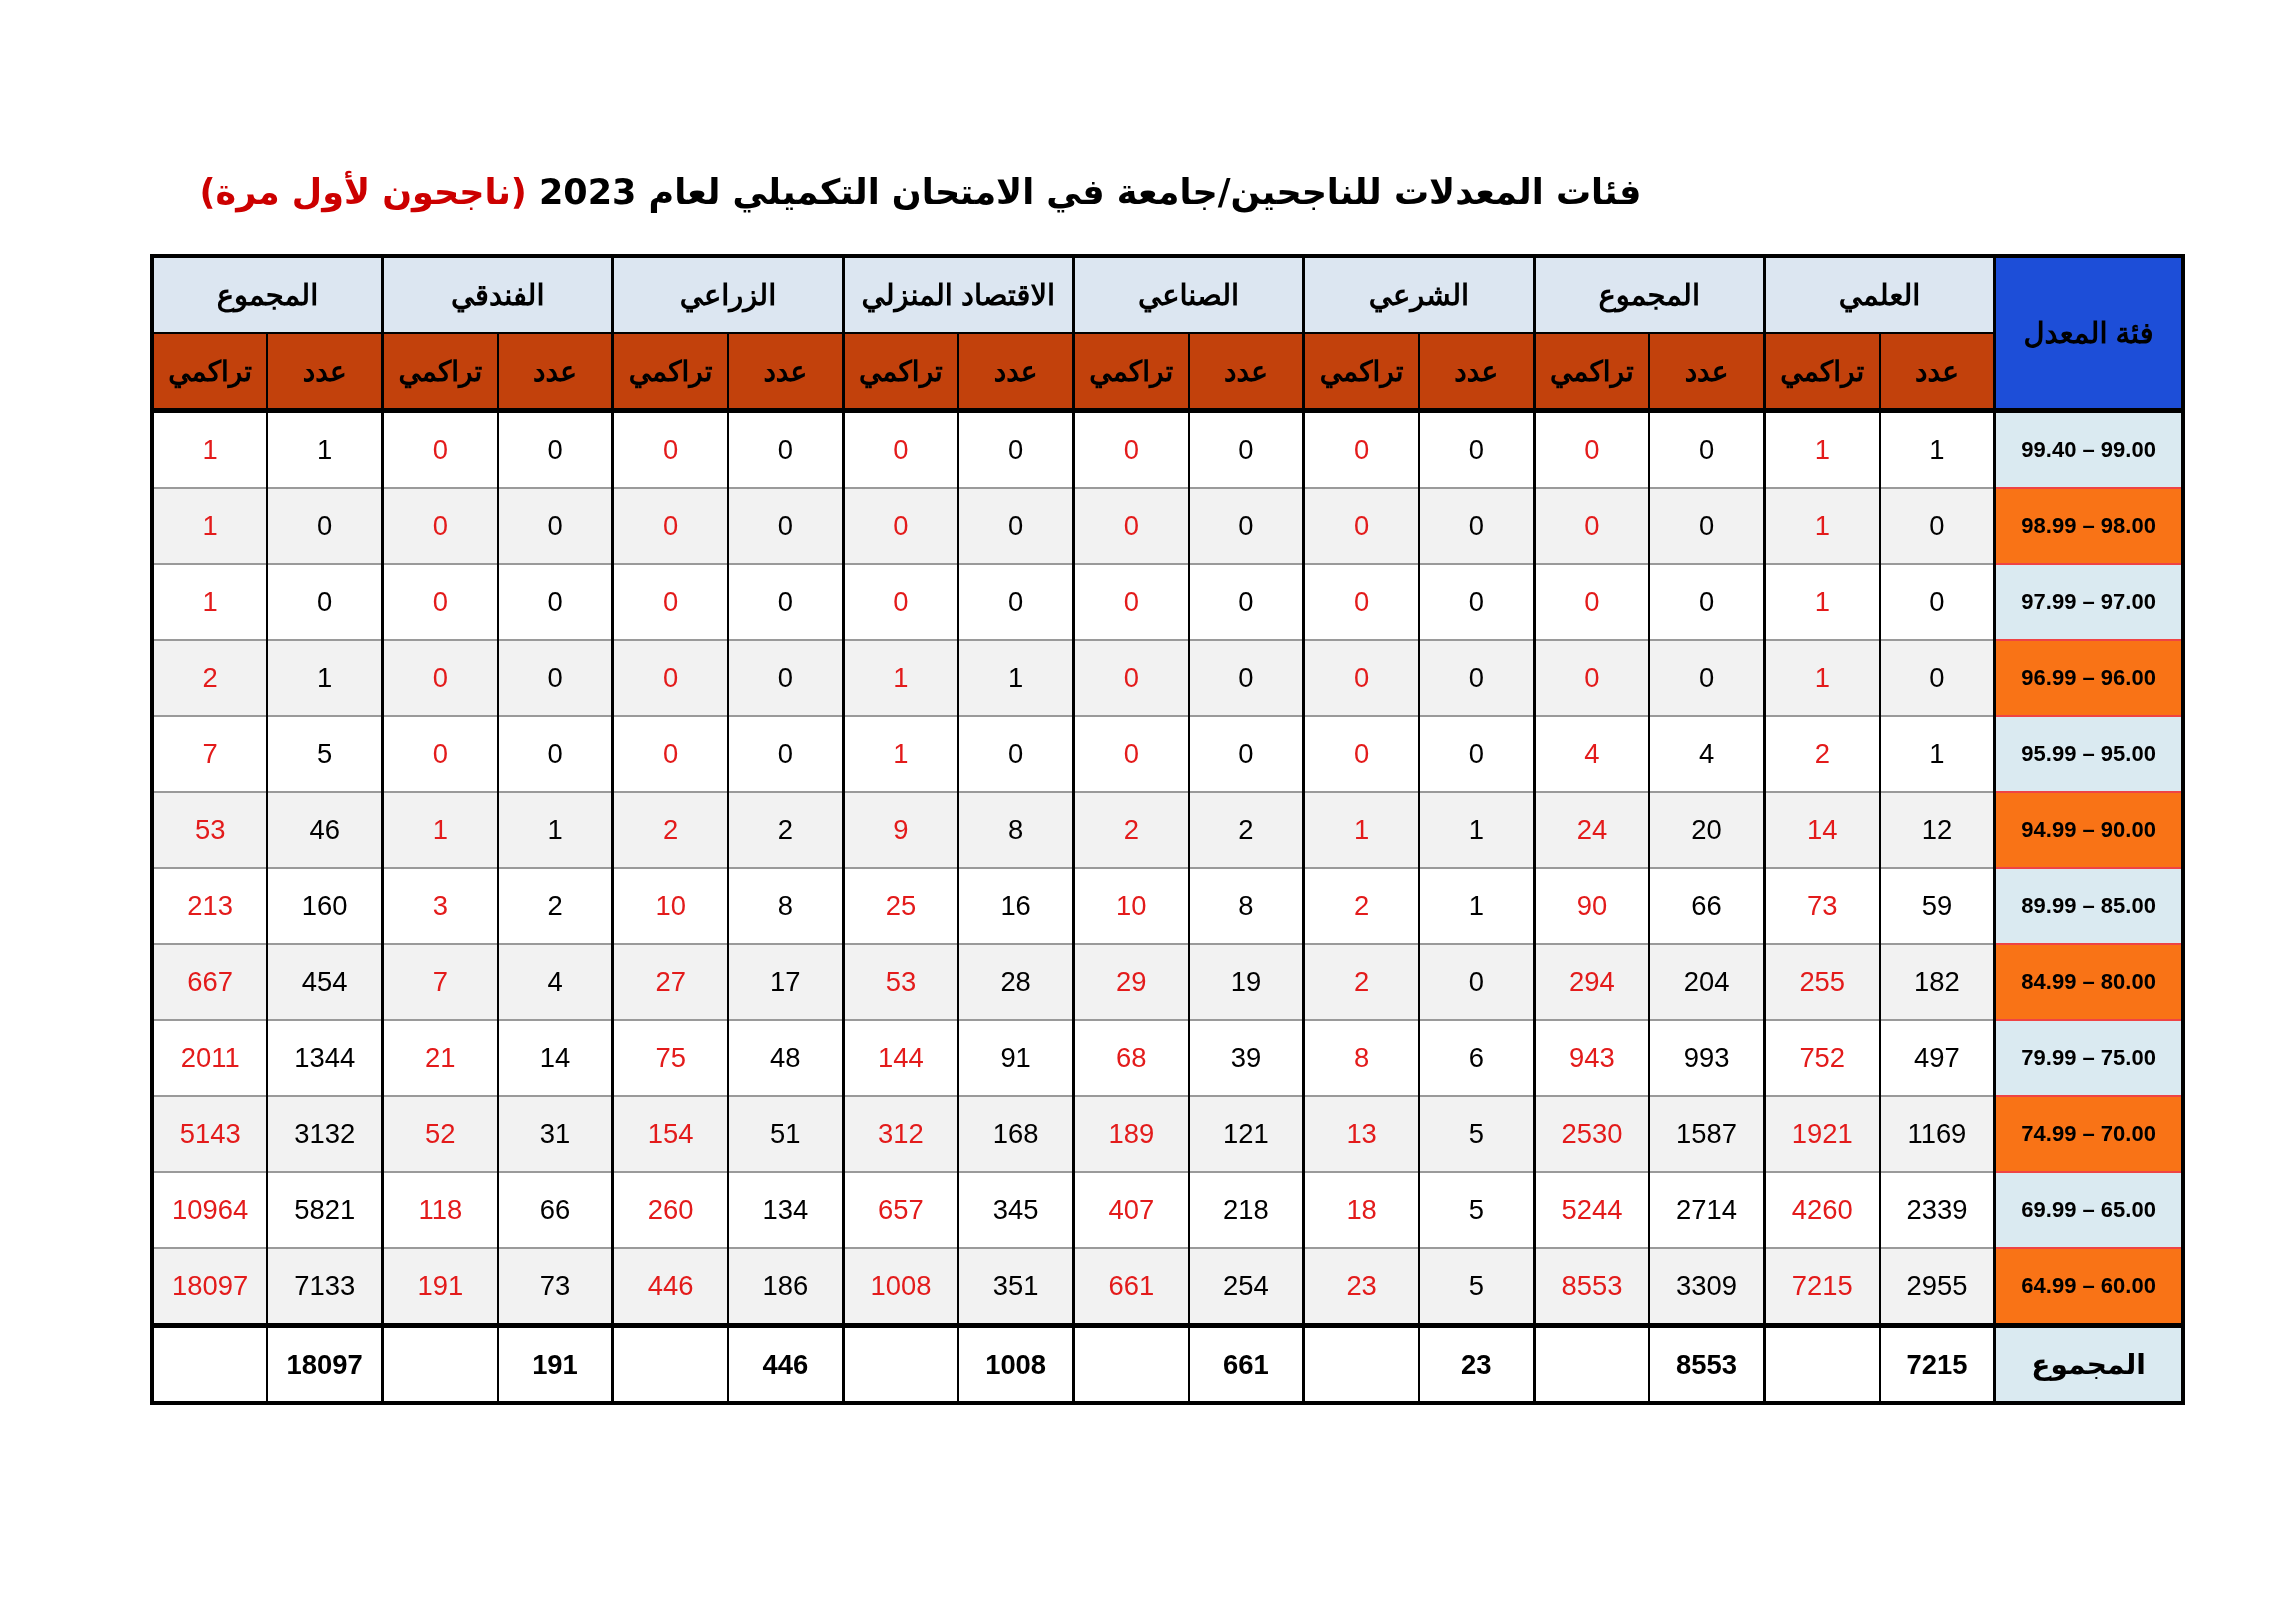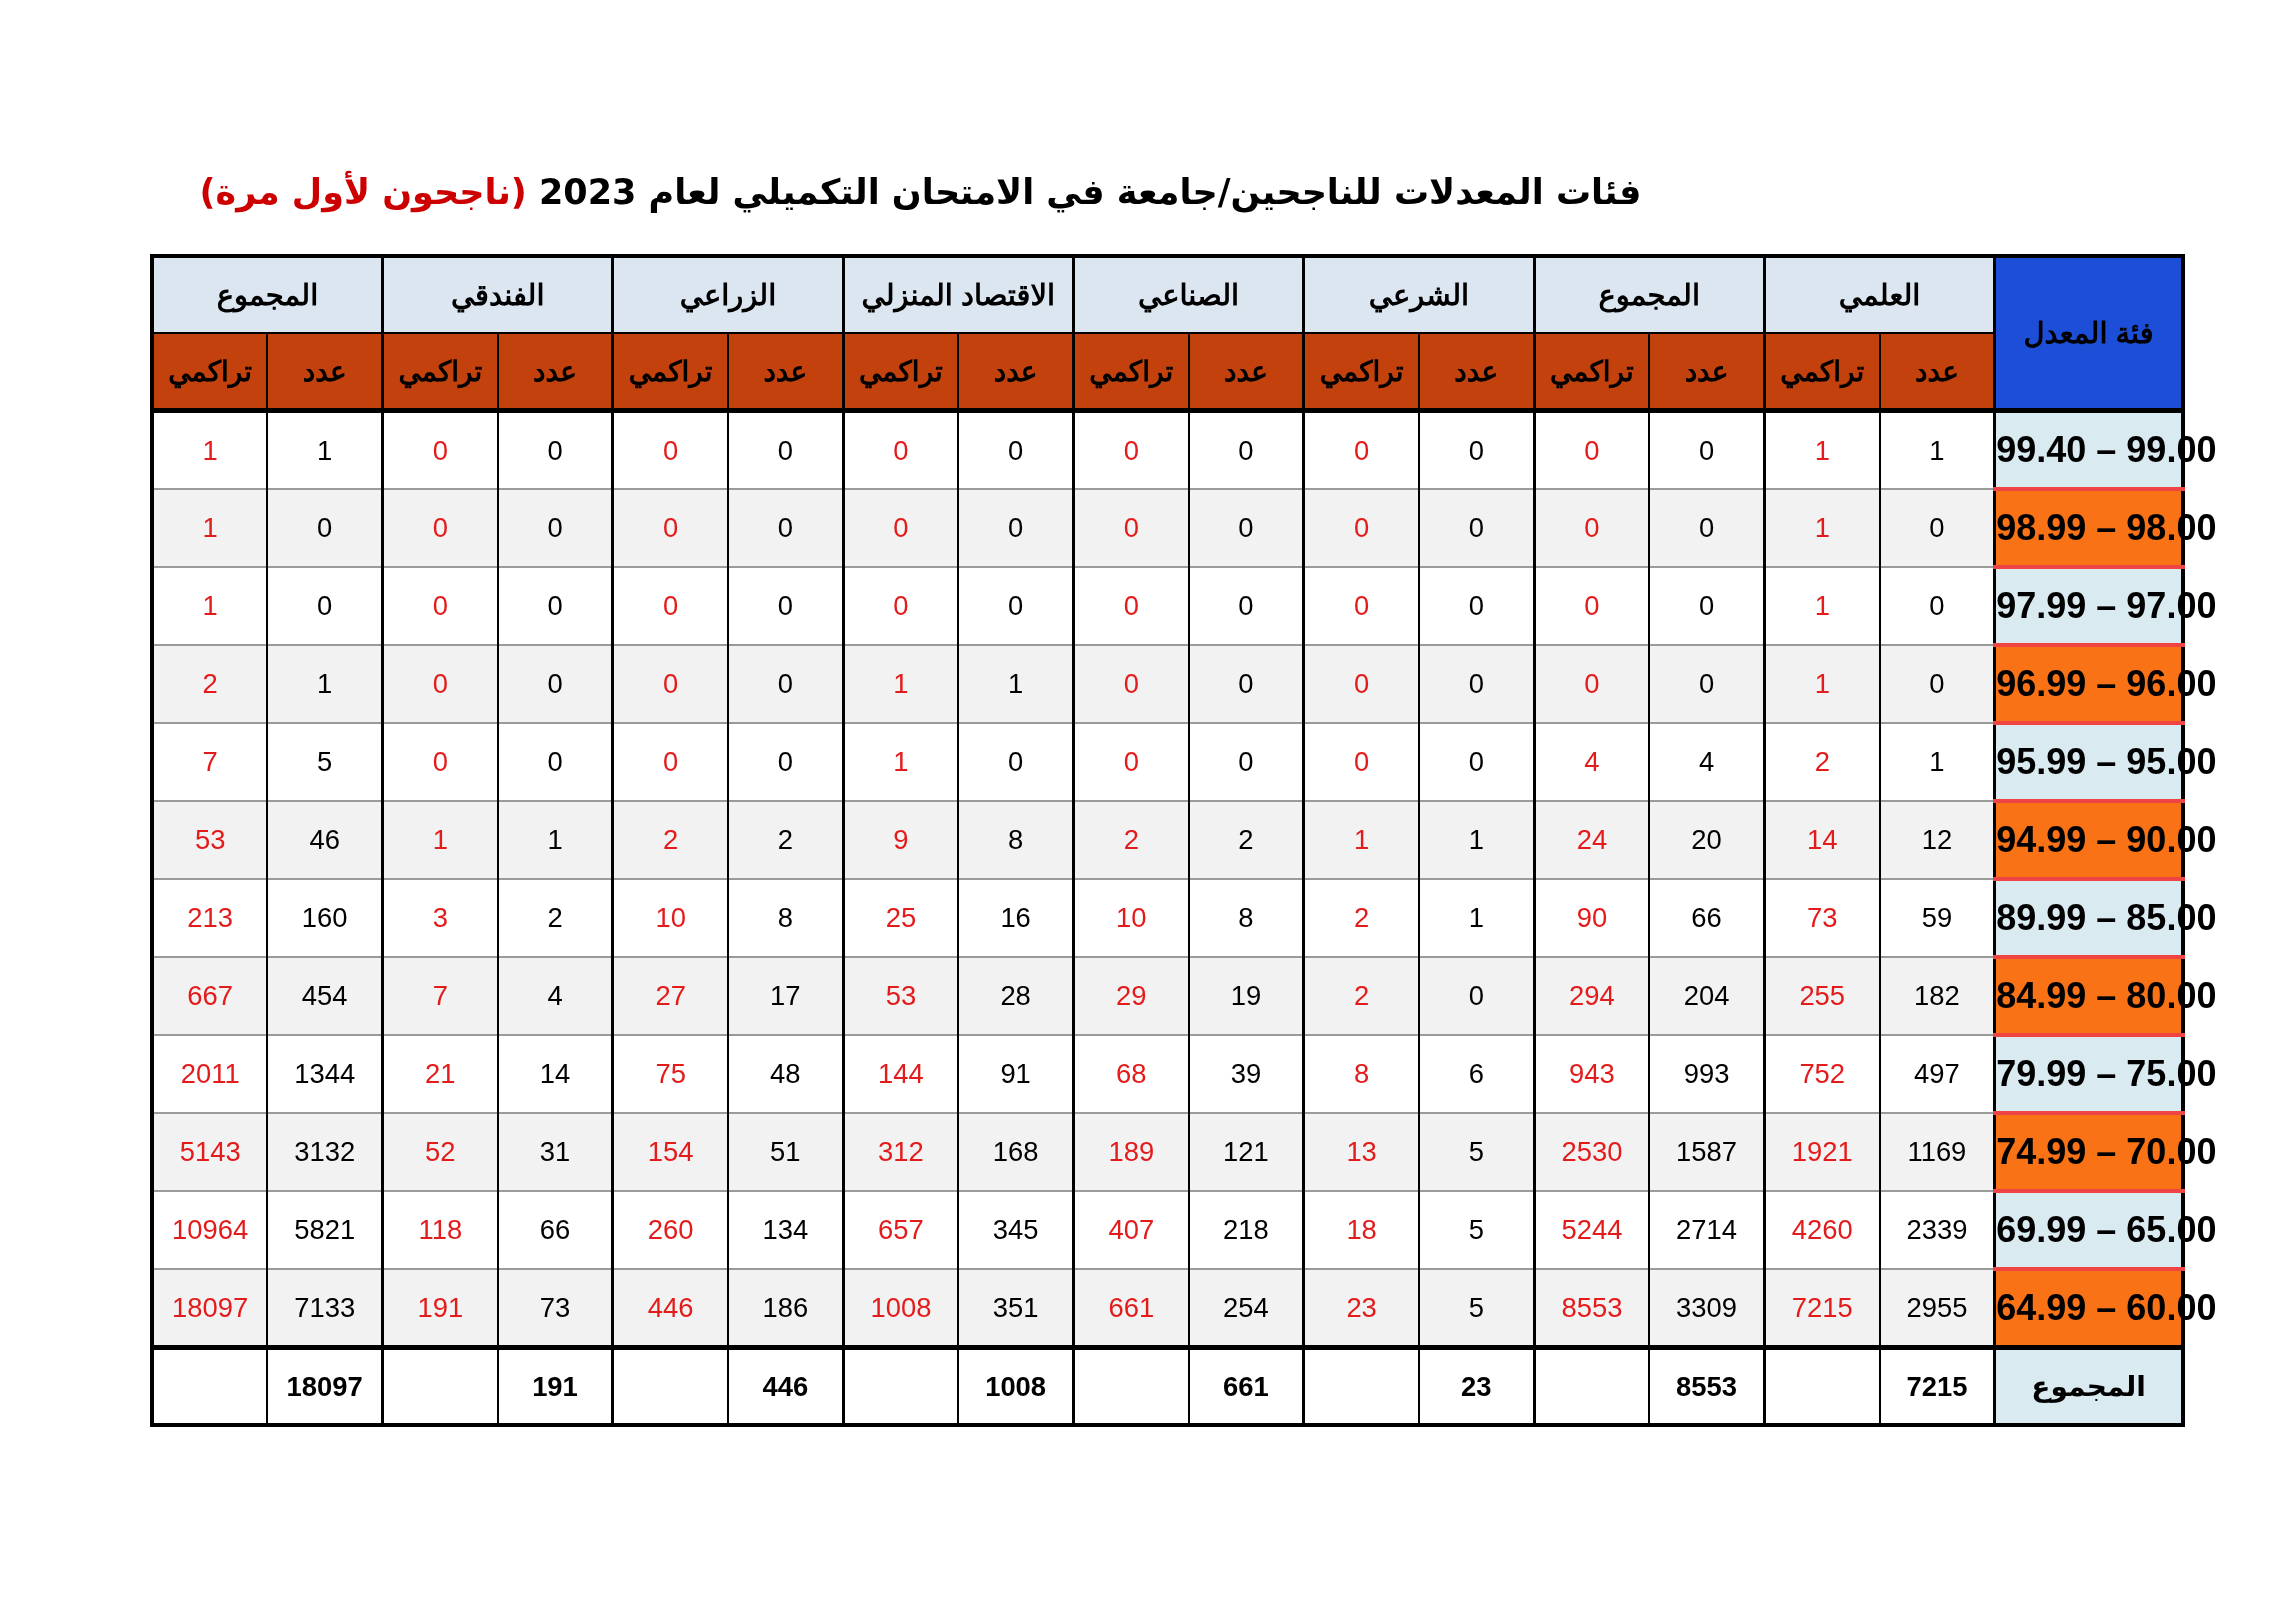--- a/index.html
+++ b/index.html
@@ -17,22 +17,22 @@
   col.label-col { width: 188px; }
   col.num-col { width: 115px; }
   th.group { background: #dce6f1; height: 74px; font-size: 29px; font-weight: bold;
              font-family: "DejaVu Sans", sans-serif; border: 3.9px solid #000; border-bottom: 2px solid #000; }
   th.sub { background: #c2410c; height: 74px; font-size: 28px; font-weight: bold;
            font-family: "DejaVu Sans", sans-serif; border-left: 2px solid #000; border-right: 2px solid #000;
            border-bottom: 5.9px solid #000; }
   th.sub.start { border-right: 3.9px solid #000; }
   th.labelhead { background: #1d4ed8; font-size: 29px; font-weight: bold;
                  font-family: "DejaVu Sans", sans-serif; border-left: 3.9px solid #000; border-bottom: 5.9px solid #000; }
-  td.label { background: #daeaf1; font-weight: bold; font-size: 36px; height: 74px;
-             border-left: 3.9px solid #000; border-top: 4px solid #ef4444; white-space: nowrap;
+  td.label { background: #daeaf1; font-weight: bold; font-size: 22px; height: 74px;
+             border-left: 3.9px solid #000; border-top: 2px solid #ef4444; white-space: nowrap;
              direction: ltr; }
   td.n { font-size: 27.4px; border-top: 2px solid #9a9a9a; border-left: 2px solid #000; height: 74px; }
   td.n.start { border-right: 3.9px solid #000; }
   td.cum { color: #e31b1b; }
   tr.alt td.n { background: #f2f2f2; }
   tr.alt td.label { background: #f97316; }
   tr.total td { border-top: 5.9px solid #000; height: 73px; background: #fff; font-weight: bold; font-size: 27.4px; }
   tr.total td.label { background: #daeaf1; font-family: "DejaVu Sans", sans-serif; font-size: 28px; }
 </style>
 </head>

